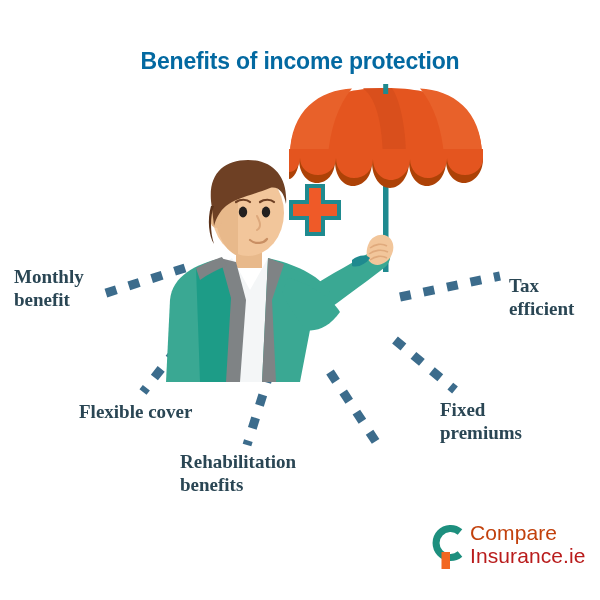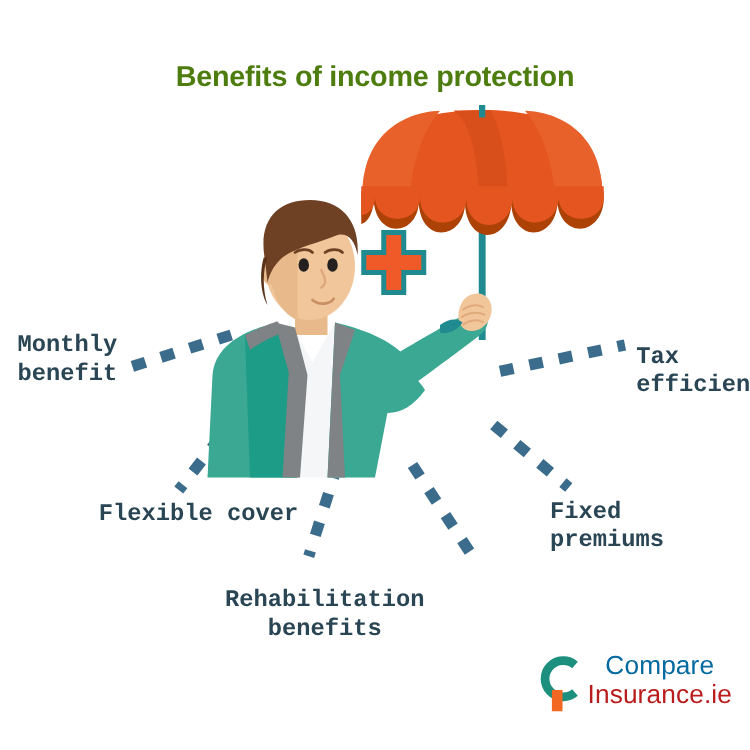--- a/index.html
+++ b/index.html
@@ -21,21 +21,21 @@
 
   
   #title {
     position: absolute;
     left: 0;
     top: 48px;
     width: 600px;
     text-align: center;
     font-size: 23px;
     font-weight: bold;
-    color: #4d7c0f;
+    color: #0369a1;
     letter-spacing: -0.2px;
     font-family: "Liberation Sans", sans-serif;
   }
 
   
   #art {
     position: absolute;
     left: 0;
     top: 0;
     width: 600px;
@@ -43,28 +43,28 @@
     pointer-events: none;
   }
 
   
   .label {
     position: absolute;
     color: #2a4654;
     font-weight: bold;
     font-size: 19px;
     line-height: 1.22;
-    font-family: Liberation Mono, monospace;
+    font-family: Liberation Serif, serif;
     white-space: pre-line;
   }
   #lbl-monthly      { left: 14px;  top: 265px; text-align: left; }
   #lbl-tax          { left: 509px; top: 274px; text-align: left; }
   #lbl-flexible     { left: 79px;  top: 400px; text-align: left; }
   #lbl-fixed        { left: 440px; top: 398px; text-align: left; }
-  #lbl-rehab        { left: 180px; top: 450px; text-align: center; margin-top: 19px; }
+  #lbl-rehab        { left: 180px; top: 450px; text-align: left; }
   #lbl-return       { left: 334px; top: 450px; text-align: left; }
 
   
   #logo {
     position: absolute;
     left: 424px;
     top: 521px;
     width: 160px;
     height: 52px;
   }
@@ -73,21 +73,21 @@
     left: 46px;
     top: 1px;
   }
   .logo-line {
     font-family: "Liberation Sans", sans-serif;
     font-size: 21px;
     letter-spacing: 0.1px;
     line-height: 1.08;
     font-weight: normal;
   }
-  #logo-compare   { color: #0369a1; text-align: center; }
+  #logo-compare   { color: #c2410c; }
   #logo-insurance { color: #b91c1c; }
 </style>
 </head>
 <body>
 
 <div id="canvas">
 
   <div id="title">Benefits of income protection</div>
 
   <svg id="art" viewBox="0 0 600 600" xmlns="http://www.w3.org/2000/svg">

